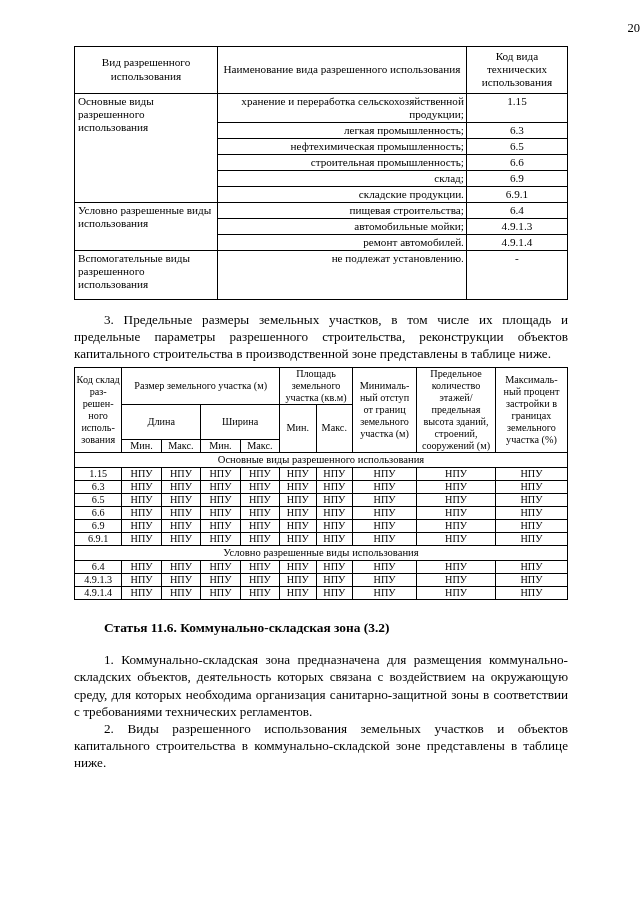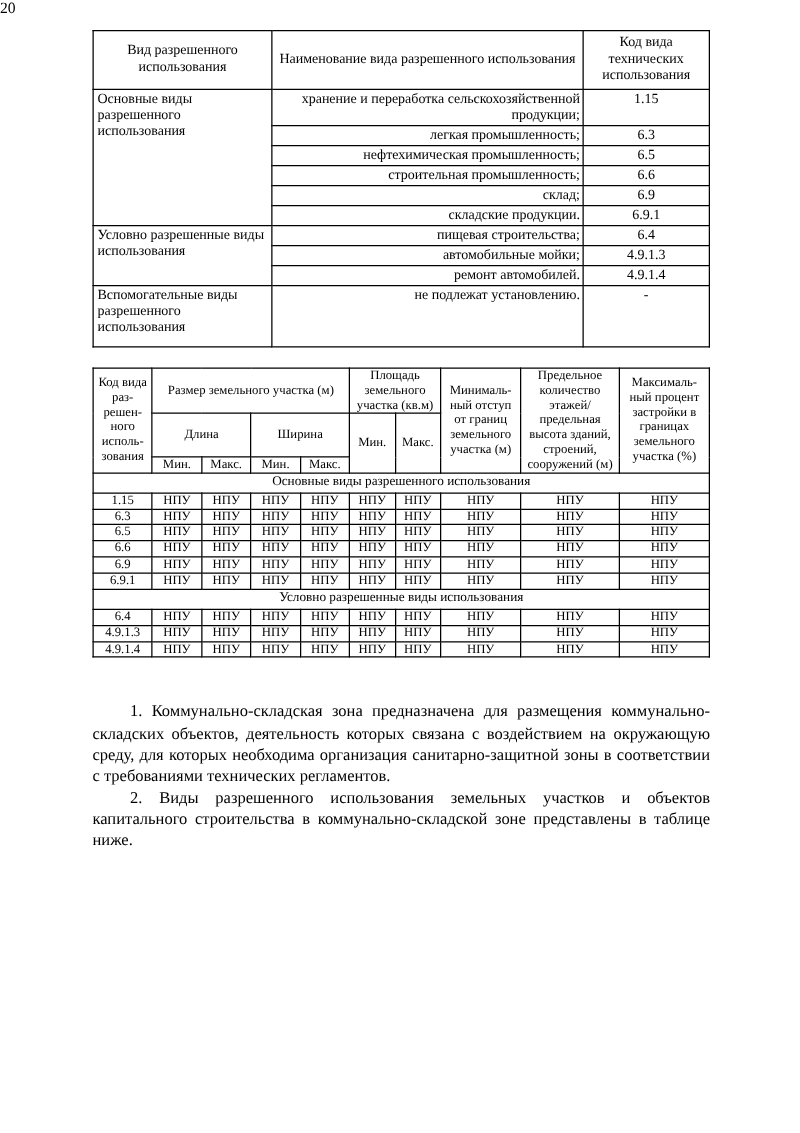--- a/index.html
+++ b/index.html
@@ -6,22 +6,23 @@
   body {
     width:640px; height:906px;
     background:#ffffff;
     font-family:"Liberation Serif", serif;
     color:#000;
     -webkit-font-smoothing:antialiased;
   }
   .page { position:relative; width:640px; height:906px; box-sizing:border-box; }
 
   .page-number {
-    text-align:left;
+    text-align:right;
     font-size:12.5px;
+    padding-top:22px;
     line-height:1;
   }
 
   .content { margin:0 72px 0 74px; }
 
   
   table.doc {
     border-collapse:collapse;
     width:100%;
     table-layout:fixed;
@@ -142,37 +143,38 @@
 
         <tr>
           <td class="cat" style="height:46px">Вспомогательные виды разрешенного использования</td>
           <td class="left">не подлежат установлению.</td>
           <td class="code">-</td>
         </tr>
       </tbody>
     </table>
 
     <div class="gap-sm"></div>
+    <p class="body">3. Предельные размеры земельных участков, в том числе их площадь и предельные параметры разрешенного строительства, реконструкции объектов капитального строительства в производственной зоне представлены в таблице ниже.</p>
 
     <table class="doc" id="table-limits">
       <colgroup>
         <col style="width:9.6%">
         <col style="width:8.0%">
           <col style="width:8.0%">
         <col style="width:8.0%">
           <col style="width:8.0%">
         <col style="width:7.4%">
           <col style="width:7.4%">
         <col style="width:13.0%">
         <col style="width:16.0%">
         <col style="width:14.6%">
       </colgroup>
       <thead>
         <tr>
-          <th rowspan="3">Код вида раз-решен-ного исполь-зования</th>
+          <th rowspan="3">Код склад раз-решен-ного исполь-зования</th>
           <th colspan="4">Размер земельного участка (м)</th>
           <th colspan="2">Площадь земельного участка (кв.м)</th>
           <th rowspan="3">Минималь-ный отступ от границ земельного участка (м)</th>
           <th rowspan="3">Предельное количество этажей/ предельная высота зданий, строений, сооружений (м)</th>
           <th rowspan="3">Максималь-ный процент застройки в границах земельного участка (%)</th>
         </tr>
         <tr>
           <th colspan="2">Длина</th>
           <th colspan="2">Ширина</th>
           <th rowspan="2">Мин.</th>
@@ -299,19 +301,20 @@
           <td>НПУ</td>
           <td>НПУ</td>
           <td>НПУ</td>
           <td>НПУ</td>
           <td>НПУ</td>
         </tr>
       </tbody>
     </table>
 
     <div class="gap-lg"></div>
+    <h3 class="article">Статья 11.6. Коммунально-складская зона (3.2)</h3>
 
     <div class="gap-md"></div>
     <p class="body">1. Коммунально-складская зона предназначена для размещения коммунально-складских объектов, деятельность которых связана с воздействием на окружающую среду, для которых необходима организация санитарно-защитной зоны в соответствии с требованиями технических регламентов.</p>
     <p class="body">2. Виды разрешенного использования земельных участков и объектов капитального строительства в коммунально-складской зоне представлены в таблице ниже.</p>
 
   </div>
 </div>
 
 </body></html>

